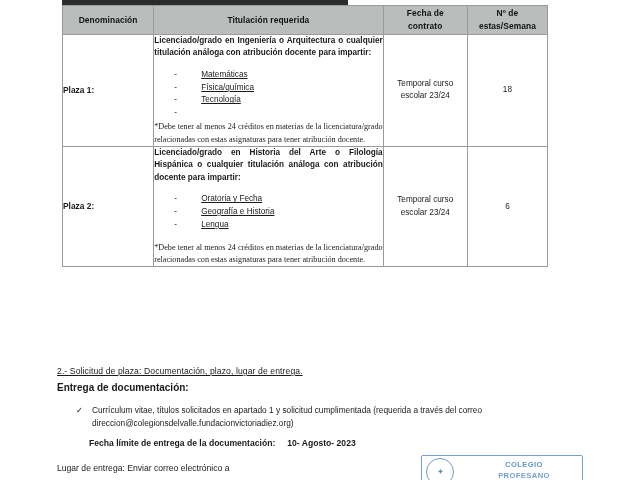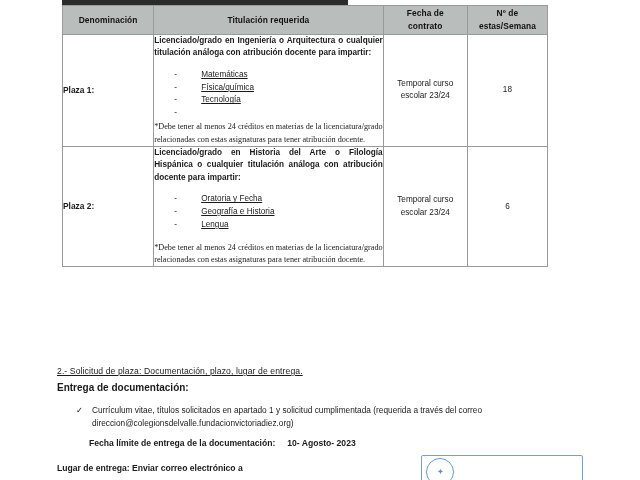--- a/index.html
+++ b/index.html
@@ -142,21 +142,21 @@
     font-size: 8.6px;
     font-weight: bold;
     margin-left: 32px;
   }
   #deadline-line .date-val { padding-left: 12px; }
   #place-line {
     position: absolute;
     left: 57px;
     top: 463px;
     font-size: 8.6px;
-    font-weight: bold;
+    font-weight: normal;
   }
 
   
   #official-stamp {
     position: absolute;
     left: 421px;
     top: 455px;
     width: 160px;
     height: 30px;
     border: 1.4px solid #5b8fc9;
@@ -273,13 +273,17 @@
 </div>
 
 <div id="deadline-line">
   <span>Fecha límite de entrega de la documentación:</span><span class="date-val">10- Agosto- 2023</span>
 </div>
 
 <div id="place-line">Lugar de entrega: Enviar correo electrónico a</div>
 
 <div id="official-stamp">
   <div id="stamp-emblem">✦</div>
+  <div id="stamp-text">
+    <div>COLEGIO</div>
+    <div class="stamp-line2">PROFESANO</div>
+  </div>
 </div>
 
 </body></html>

